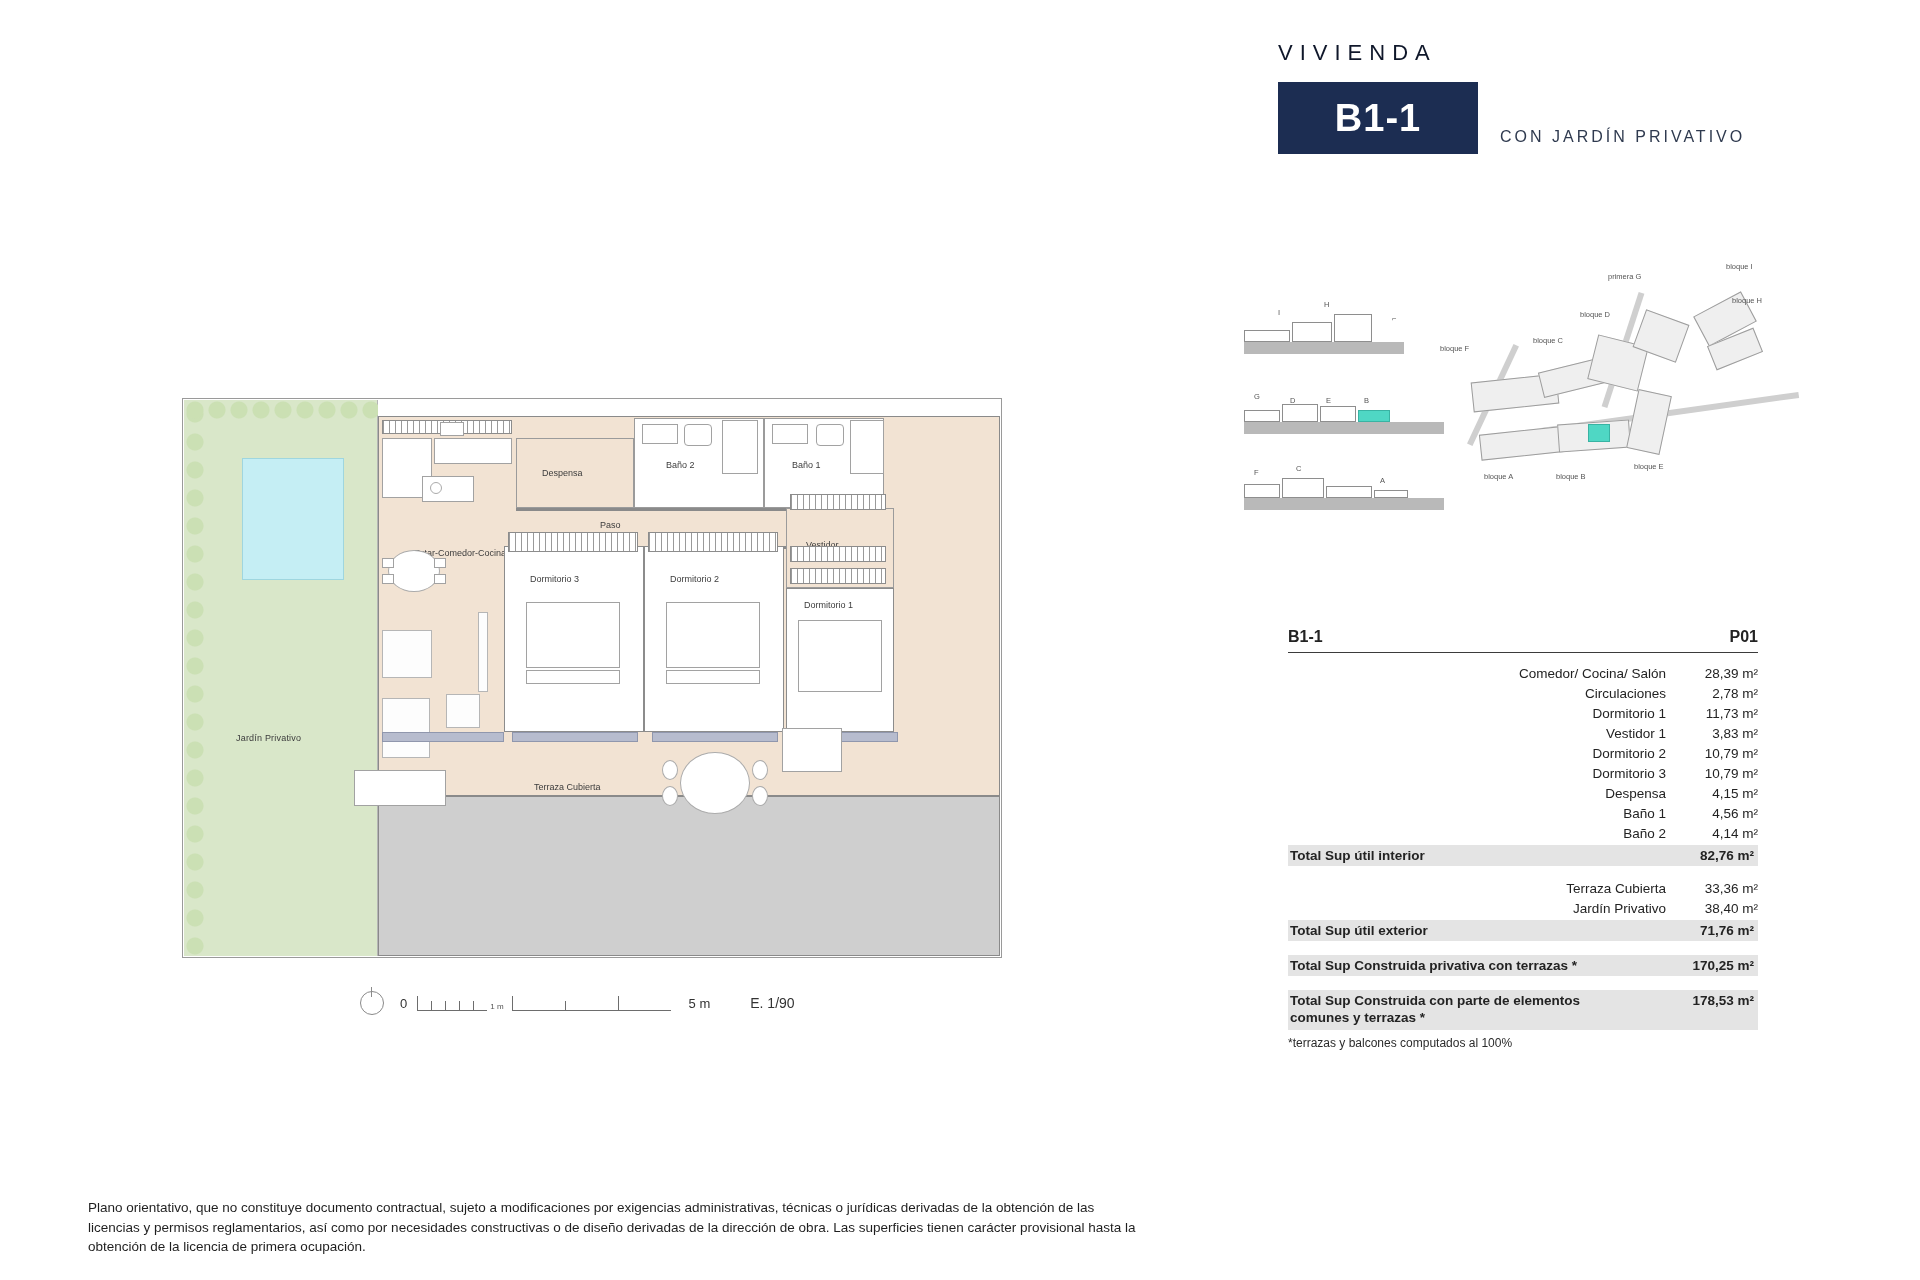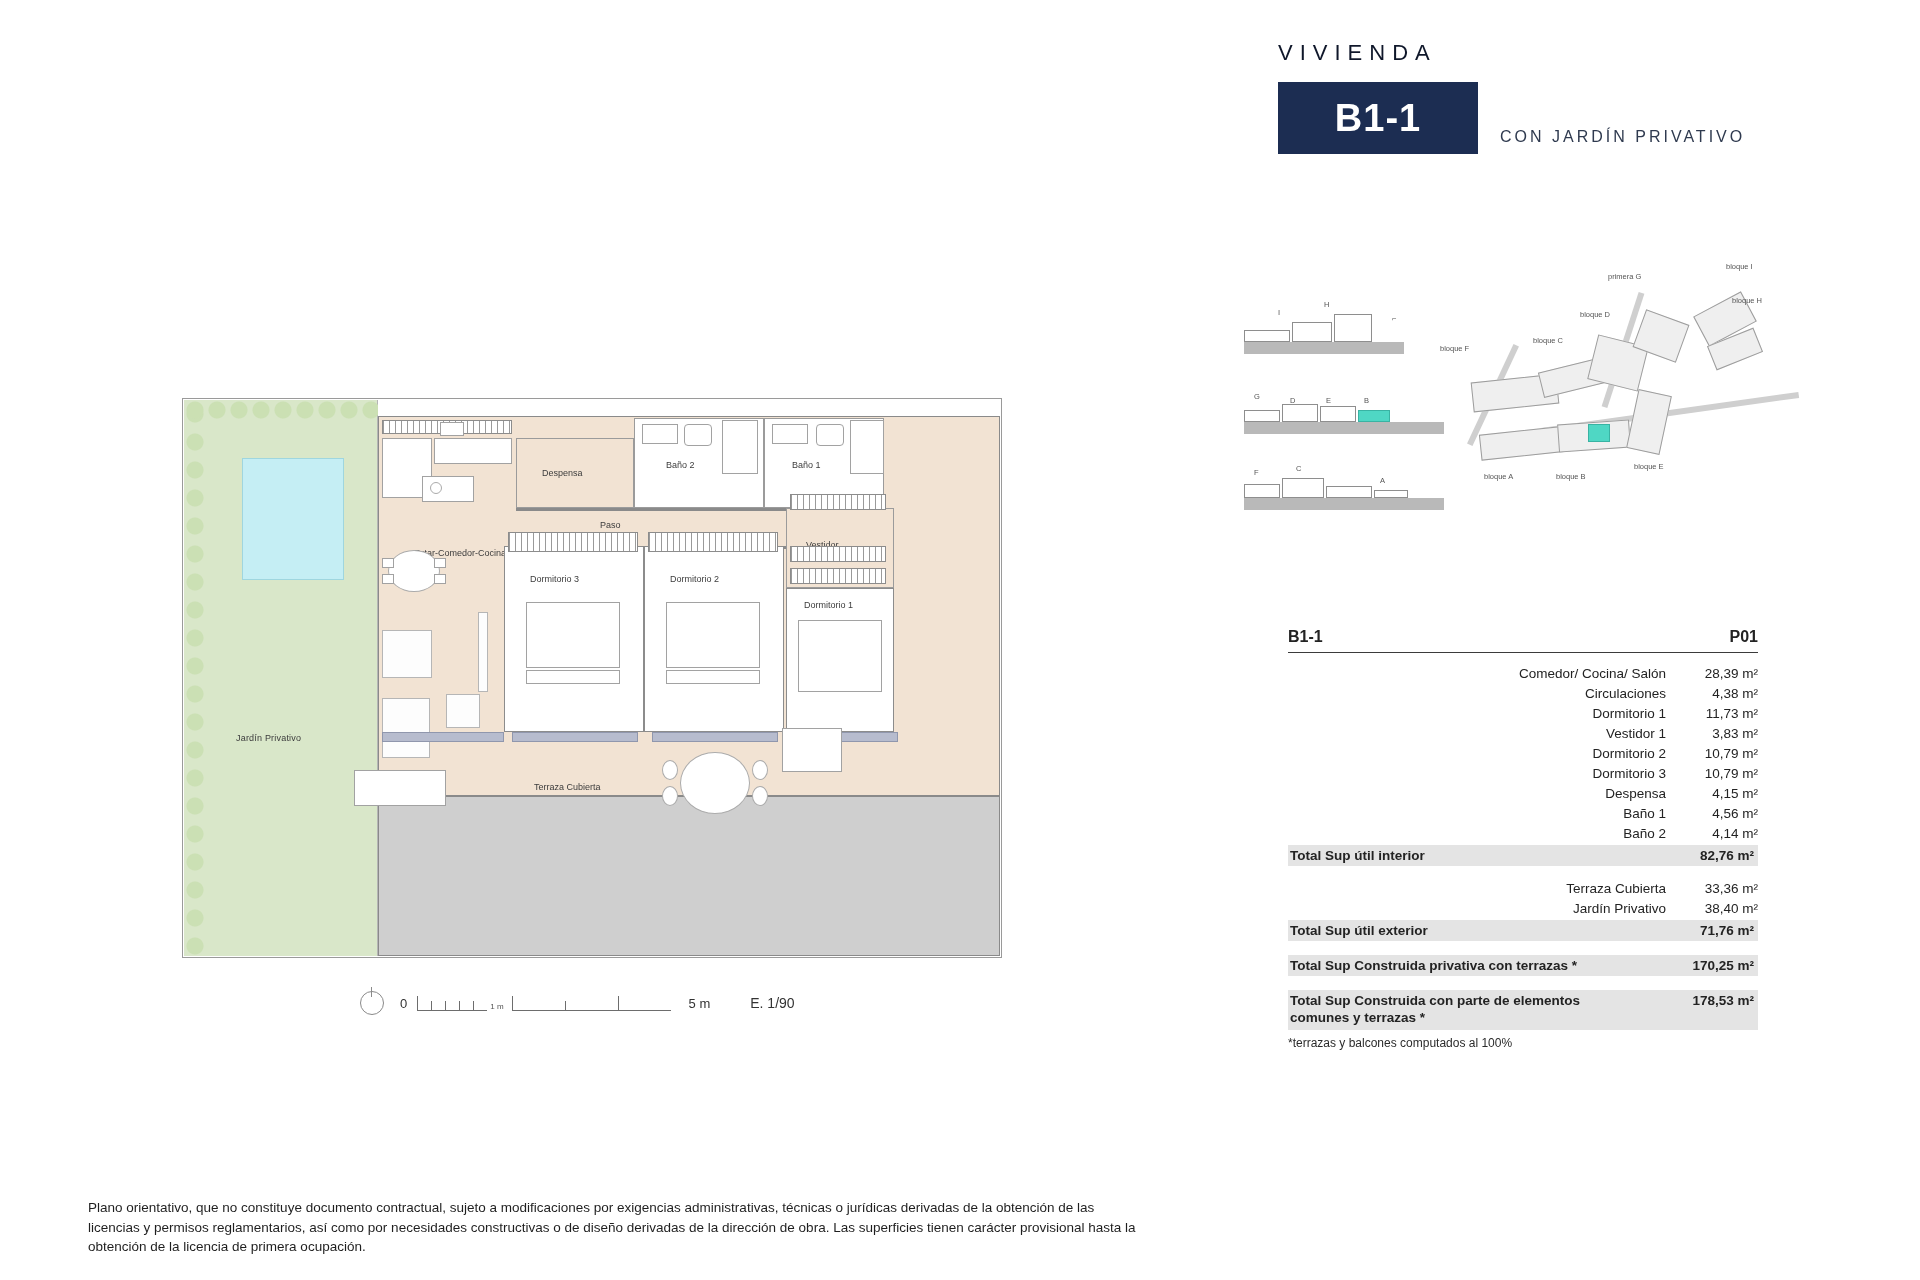--- a/index.html
+++ b/index.html
@@ -512,21 +512,21 @@
     </div>
 
     <div style="height:10px;"></div>
 
     <div class="tbl-row">
       <span class="lbl">Comedor/ Cocina/ Salón</span>
       <span class="val">28,39 m²</span>
     </div>
     <div class="tbl-row">
       <span class="lbl">Circulaciones</span>
-      <span class="val">4,38 m²</span>
+      <span class="val">2,78 m²</span>
     </div>
     <div class="tbl-row">
       <span class="lbl">Dormitorio 1</span>
       <span class="val">11,73 m²</span>
     </div>
     <div class="tbl-row">
       <span class="lbl">Vestidor 1</span>
       <span class="val">3,83 m²</span>
     </div>
     <div class="tbl-row">

